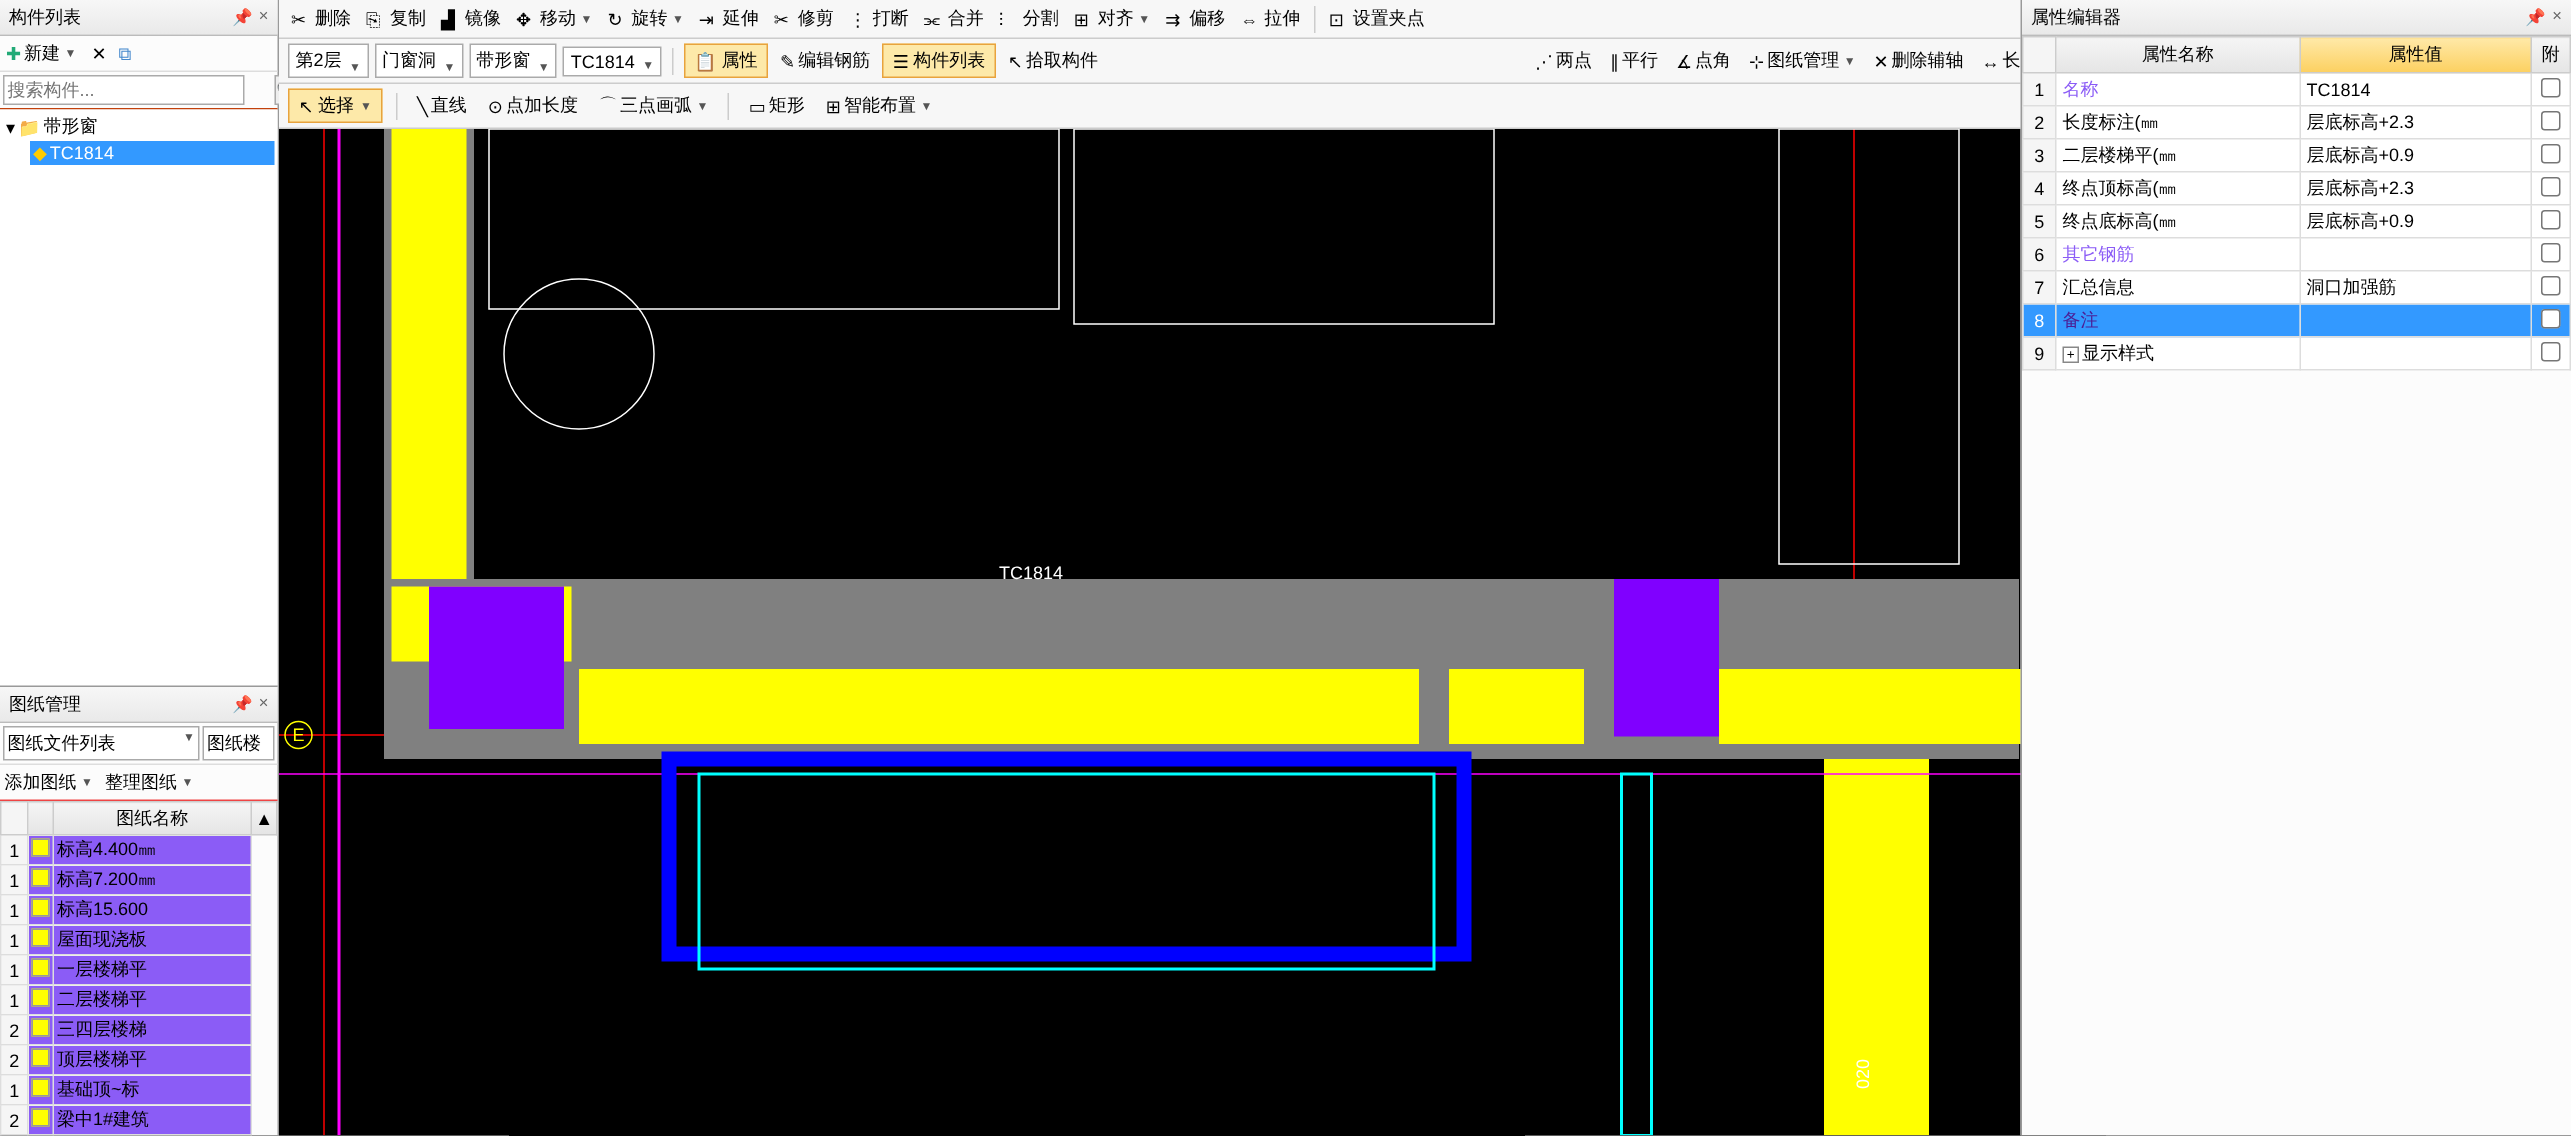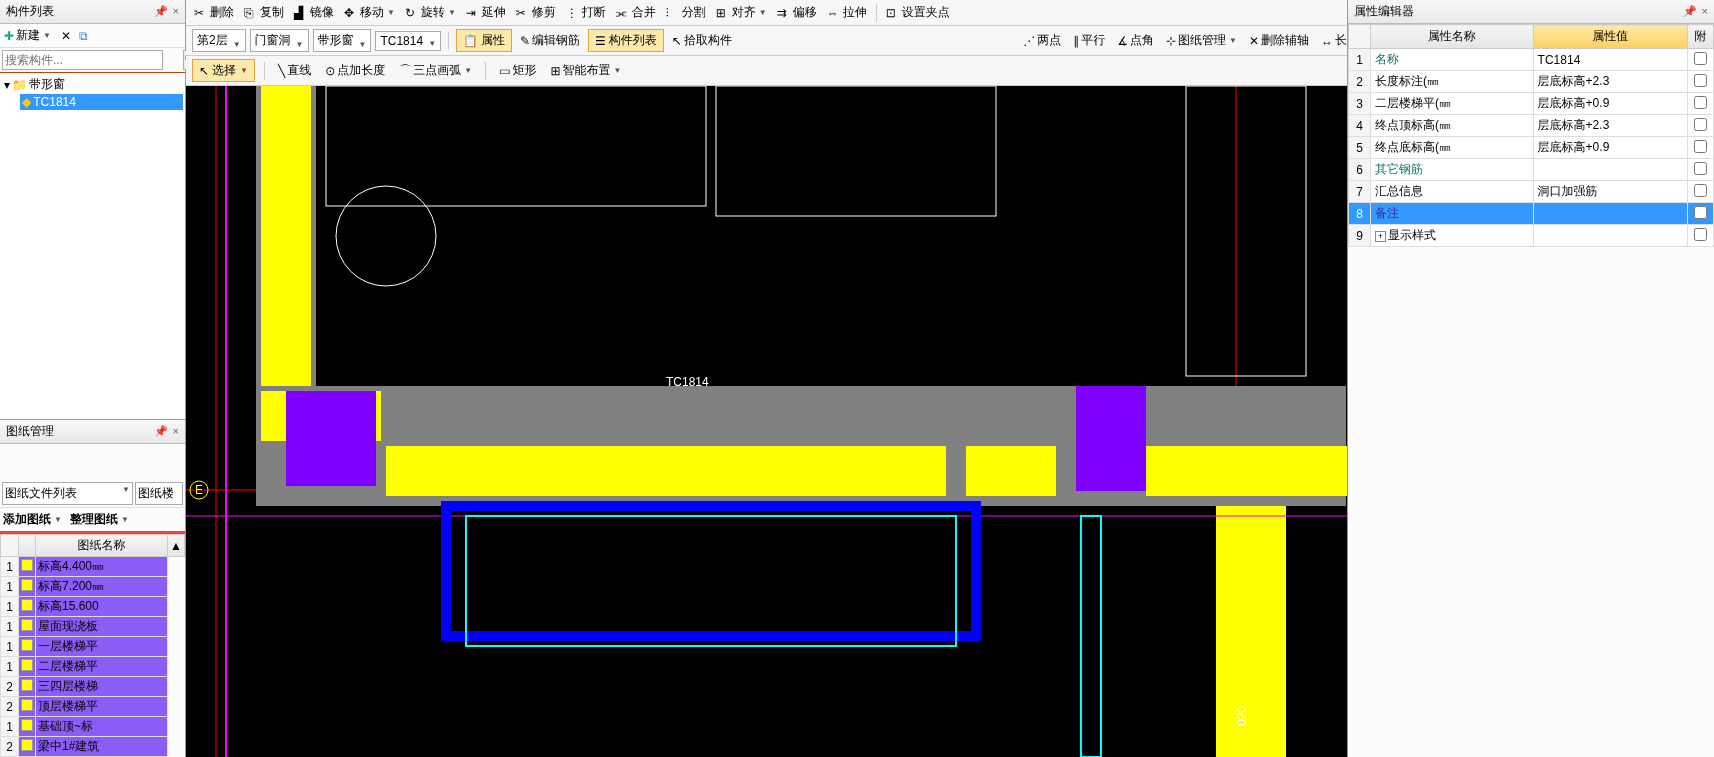--- a/index.html
+++ b/index.html
@@ -29,42 +29,42 @@
 .search-row { display: flex; padding: 2px; gap: 20px; border-bottom: 1px solid #c2410c; }
 .search-input { flex: 1; border: 1px solid #aaa; padding: 2px; background: #fff; }
 .search-btn { width: 20px; border: 1px solid #aaa; background: #eee; cursor: pointer; display: flex; align-items: center; justify-content: center; }
 .tree { flex: 1; padding: 2px; overflow: auto; background: #fff; }
 .tree-item { padding: 1px 2px; display: flex; align-items: center; gap: 2px; cursor: pointer; }
 .tree-item.selected { background: #3399ff; color: #fff; }
 
 
 .drawing-panel { border-top: 1px solid #999; }
 .dm-combo-row { display: flex; padding: 2px; gap: 2px; border-bottom: 1px solid #ddd; }
-.dm-combo { flex: 1; border: 1px solid #aaa; background: #fff; padding: 2px; display: flex; justify-content: space-between; margin-top: 36px; }
-.dm-btn-row { display: flex; padding: 3px; gap: 8px; border-bottom: 3px solid #ef4444; font-weight: bold; }
+.dm-combo { flex: 1; border: 1px solid #aaa; background: #fff; padding: 2px; display: flex; justify-content: space-between; }
+.dm-btn-row { display: flex; padding: 3px; gap: 8px; border-bottom: 1px solid #ef4444; }
 .dm-link { color: #000; cursor: pointer; display: flex; align-items: center; gap: 2px; }
 .drawing-table { width: 100%; border-collapse: collapse; }
 .drawing-table th { background: linear-gradient(#f5f5f5,#e5e5e5); border: 1px solid #ccc; padding: 2px; font-weight: normal; }
 .drawing-table td { border: 1px solid #ddd; padding: 1px 2px; background: #8b5cf6; white-space: nowrap; overflow: hidden; }
 .dt-num { width: 18px; text-align: center; background: #f5f5f5 !important; }
 .dt-color { width: 16px; }
 .yellow-sq { width: 12px; height: 12px; background: #ffff00; border: 1px solid #999; display: inline-block; }
 
 
 .canvas { position: absolute; top: 86px; left: 186px; right: 310px; bottom: 0; background: #000; overflow: hidden; }
 .canvas svg { width: 100%; height: 100%; }
 
 
 .right-panel { position: absolute; top: 0; right: 0; width: 367px; bottom: 0; background: #fcfcfc; border-left: 1px solid #999; display: flex; flex-direction: column; }
 .prop-table { width: 100%; border-collapse: collapse; }
 .prop-table th { background: linear-gradient(#f5f5f5,#e5e5e5); border: 1px solid #ccc; padding: 3px; font-weight: normal; }
 .prop-table th.val { background: linear-gradient(#ffe9a8,#fcd060); }
 .prop-table td { border: 1px solid #ddd; padding: 2px 4px; background: #fff; }
 .prop-table .num { width: 22px; text-align: center; background: #f5f5f5; }
-.prop-table .name-link { color: #0f766e; }
+.prop-table .name-link { color: #8b5cf6; }
 .prop-table tr.selected td { background: #3399ff; color: #fff; }
 .prop-table tr.selected .name-link { color: #4c1d95; }
 .prop-table .chk { width: 26px; text-align: center; }
 .prop-table .chk input { cursor: pointer; }
 .plus-box { display: inline-block; width: 11px; height: 11px; border: 1px solid #888; text-align: center; line-height: 9px; font-size: 9px; margin-right: 2px; background: #fff; color: #000; }
 </style>
 </head>
 <body>
 
 <div class="left-panel">

